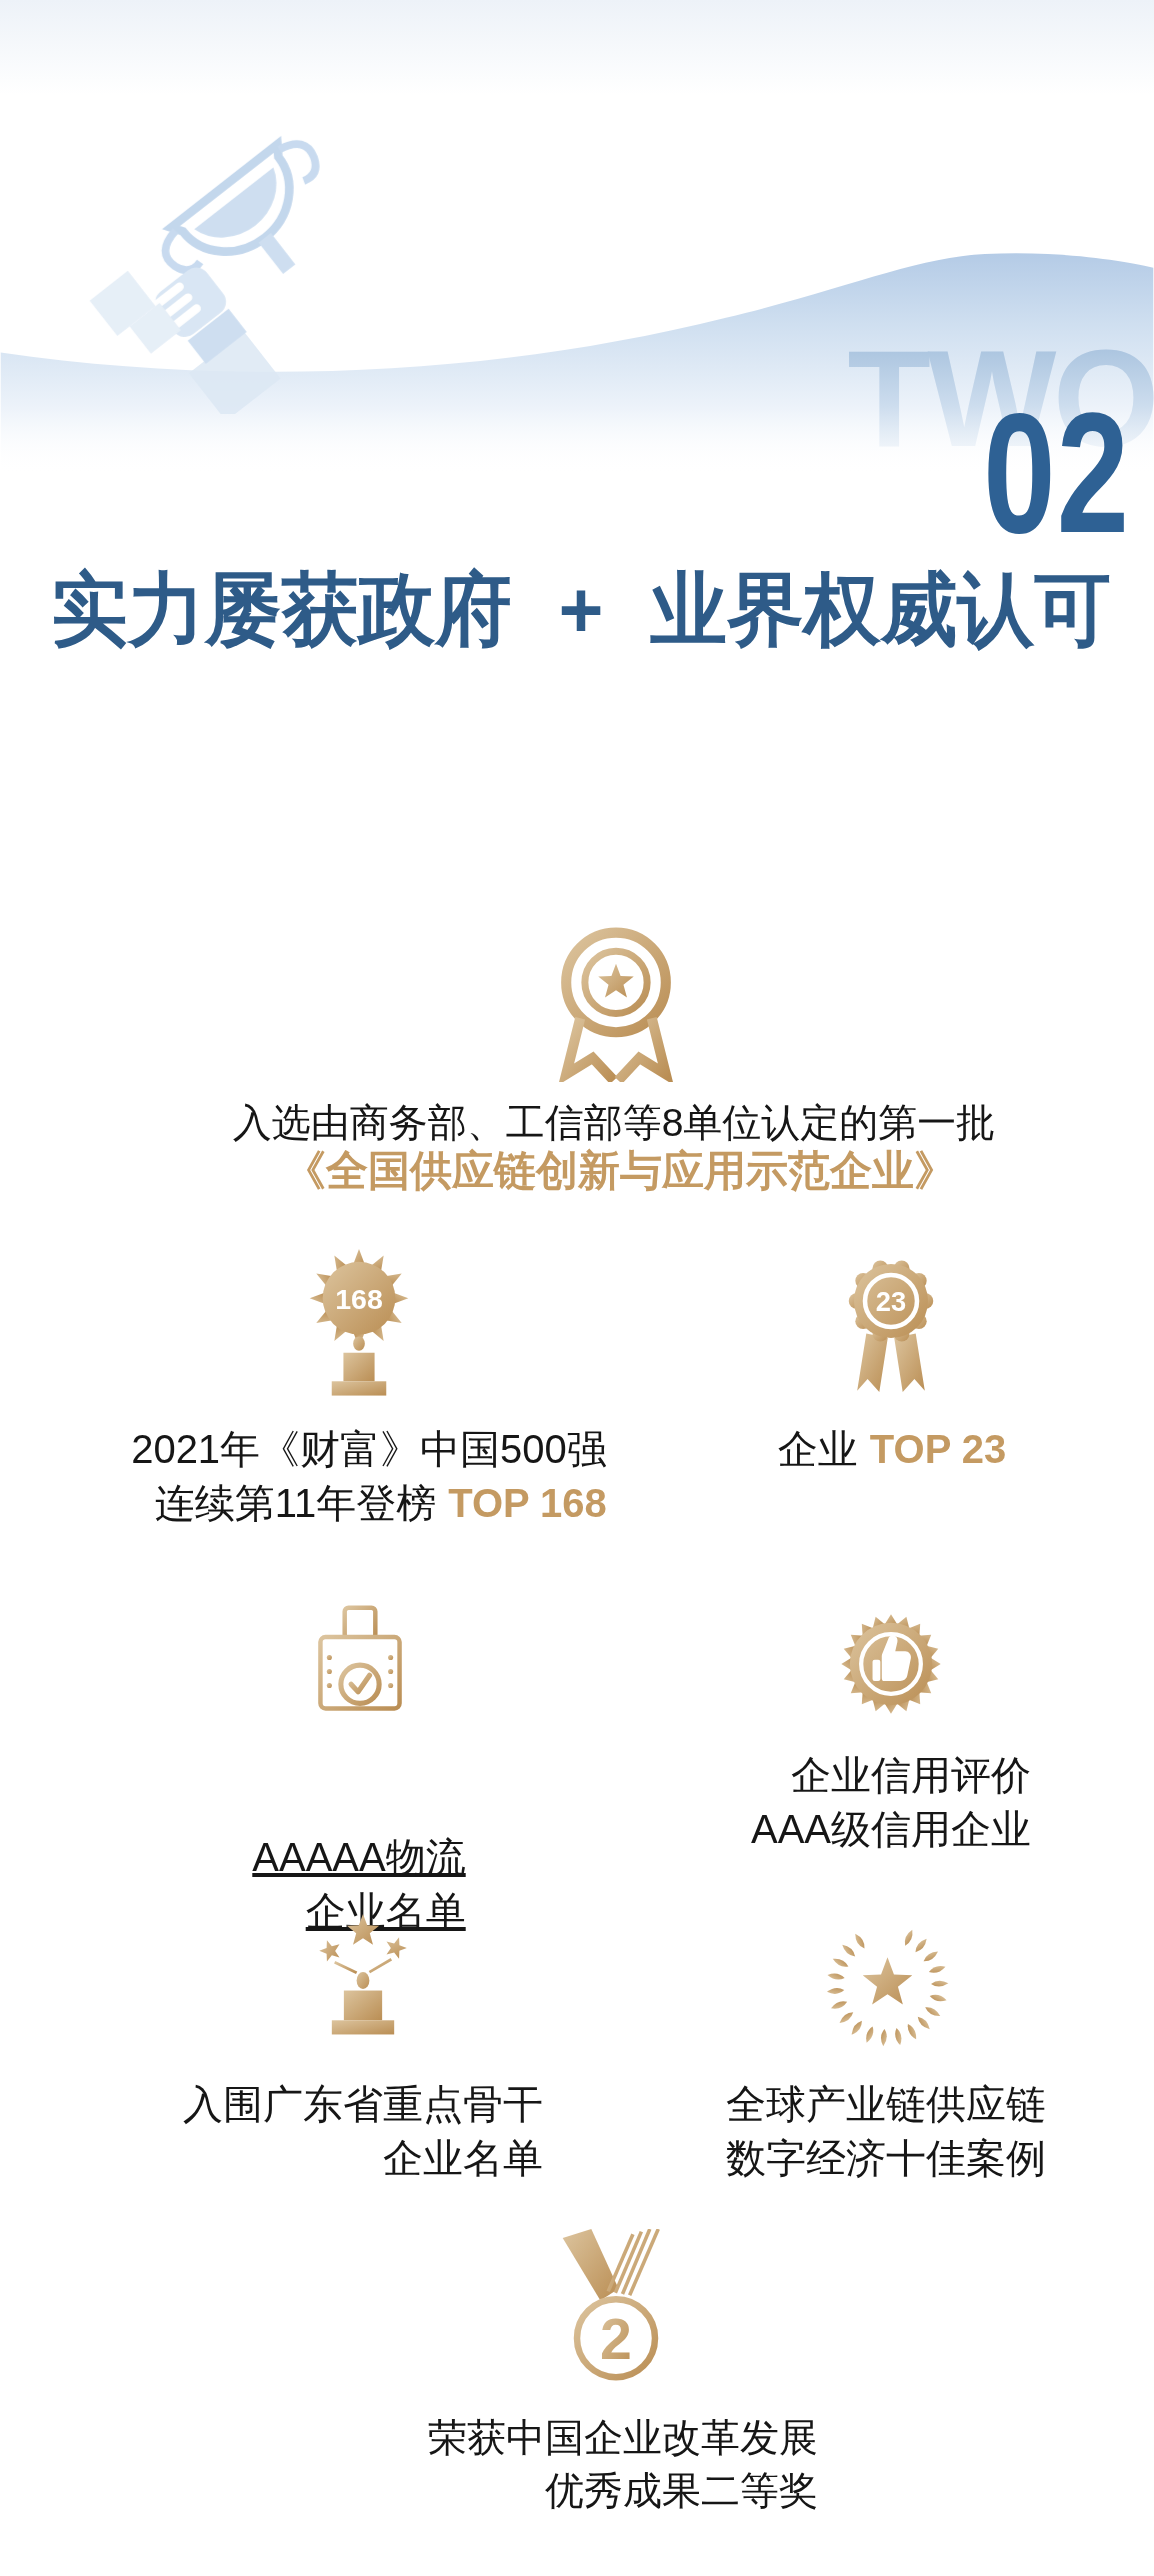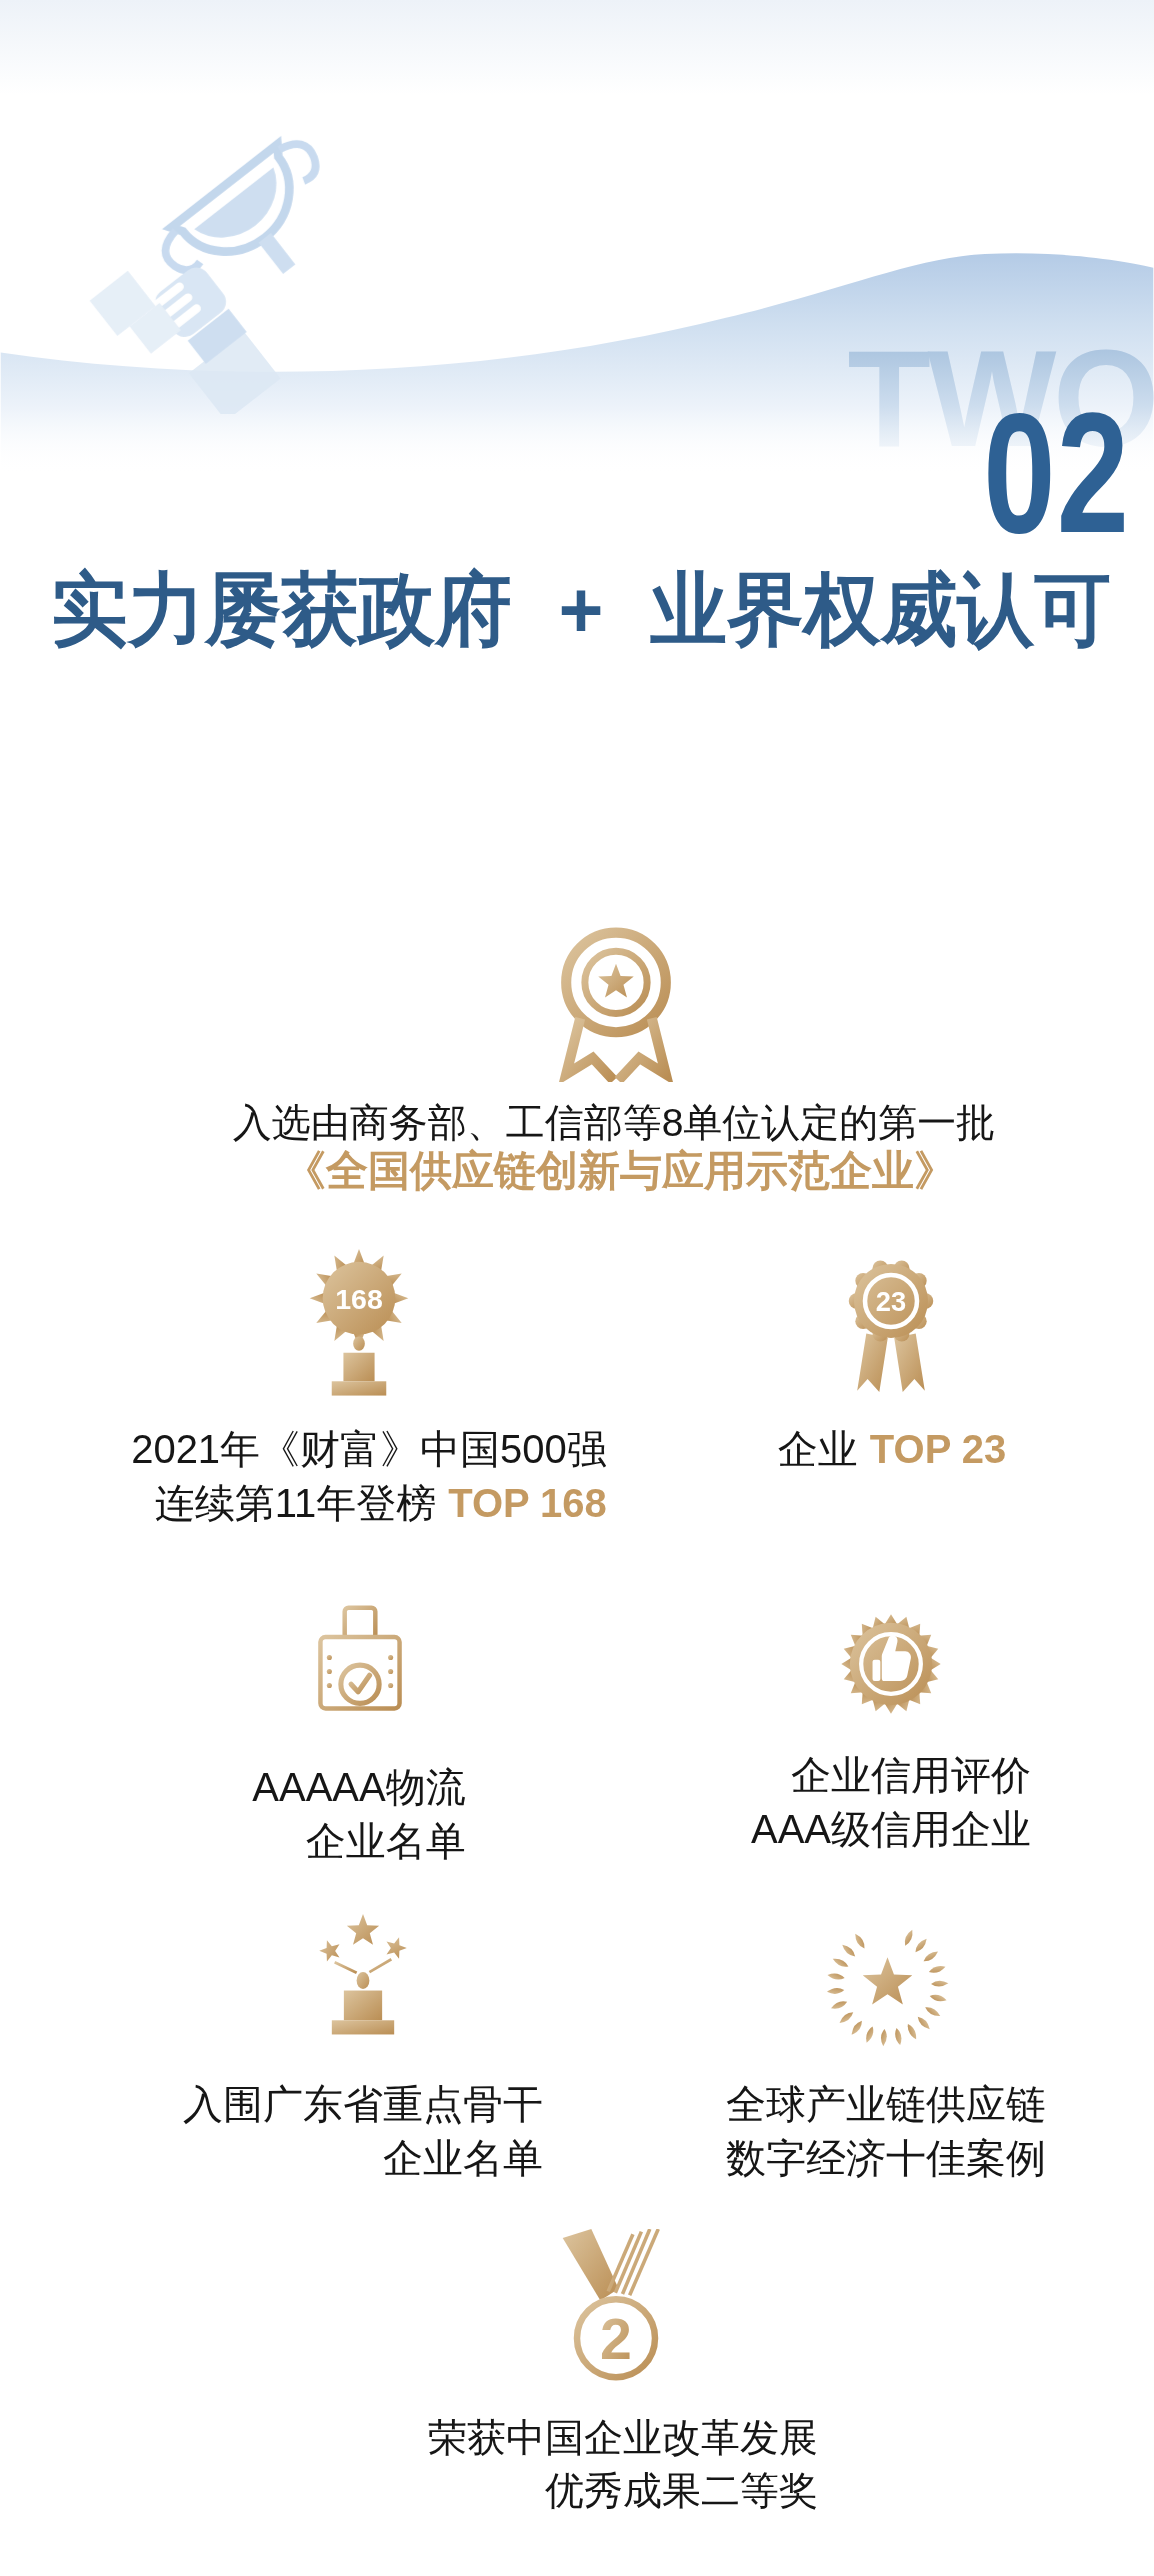--- a/index.html
+++ b/index.html
@@ -229,21 +229,21 @@
         <use href="#th5" transform="rotate(342)"></use>
       <circle r="58" fill="url(#g5)"></circle>
       <circle r="42" fill="none" stroke="#ffffff" stroke-width="6"></circle>
       <g fill="#ffffff">
         <rect x="-26" y="-6" width="11" height="30" rx="3"></rect>
         <path d="M-11,24 h24 c5,0 9,-3 10,-8 l5,-24 c1,-5 -3,-10 -8,-10 h-14 l3,-13 c1,-5 -2,-9 -7,-9 c-3,0 -5,2 -6,5 l-8,20 c-1,2 -1,4 -1,6 v28 c0,3 1,5 2,5 z"></path>
       </g>
     </g>
   </svg>
 
-  <div class="awtext" style="top:1760px;left:359px;">
+  <div class="awtext" style="top:1830px;left:359px;text-decoration:underline;">
     <div>AAAAA物流</div>
     <div>企业名单</div>
   </div>
   <div class="awtext" style="top:1748px;left:891px;">
     <div>企业信用评价</div>
     <div>AAA级信用企业</div>
   </div>
 
   <svg class="abs" style="top:1914px;left:292px;" width="142" height="124" viewBox="0 0 200 175">
     <defs>

